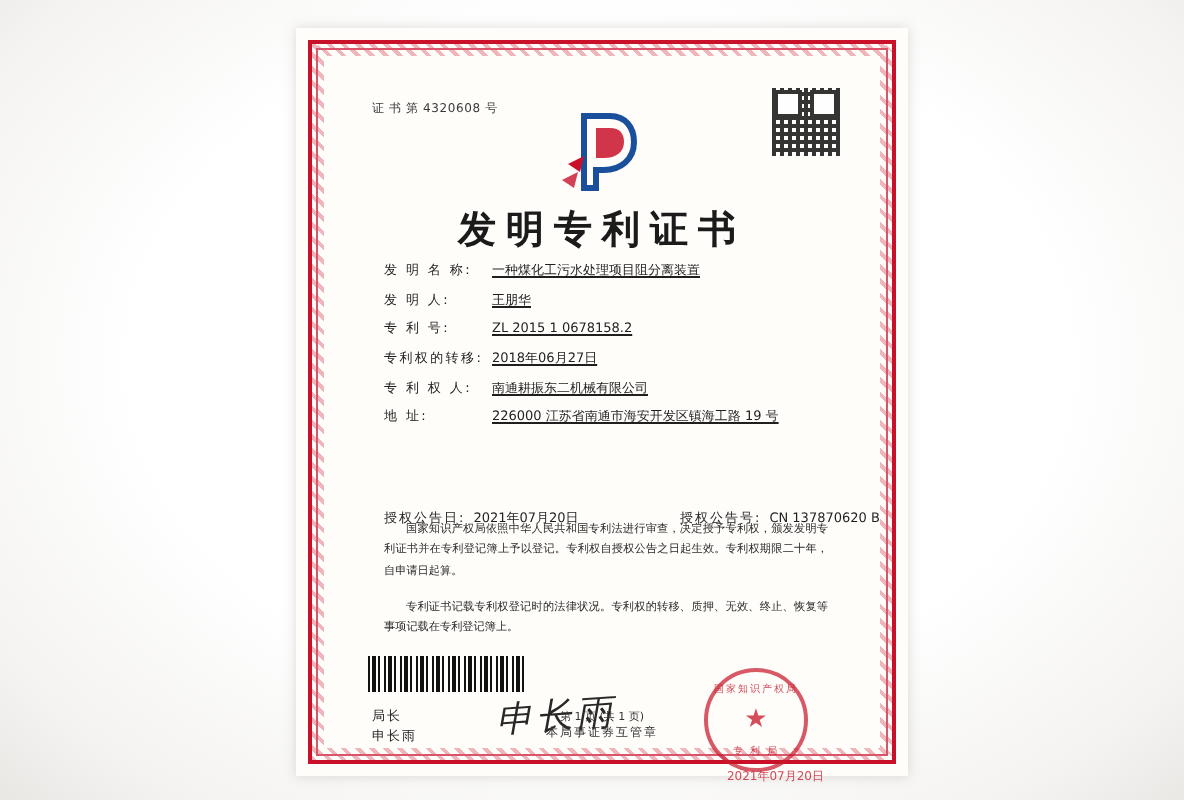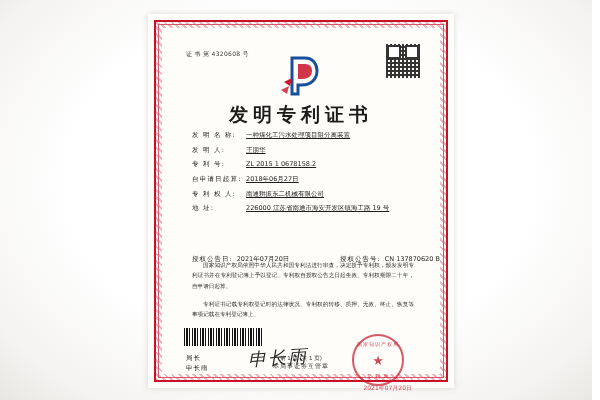--- a/index.html
+++ b/index.html
@@ -328,21 +328,21 @@
         </div>
         <div class="field-row">
           <span class="f-label">发 明 人:</span>
           <span class="f-value">王朋华</span>
         </div>
         <div class="field-row">
           <span class="f-label">专 利 号:</span>
           <span class="f-value">ZL 2015 1 0678158.2</span>
         </div>
         <div class="field-row">
-          <span class="f-label">自申请日起算:</span>
+          <span class="f-label">专利权的转移:</span>
           <span class="f-value">2018年06月27日</span>
         </div>
         <div class="field-row">
           <span class="f-label">专 利 权 人:</span>
           <span class="f-value">南通耕振东二机械有限公司</span>
         </div>
         <div class="field-row">
           <span class="f-label">地 址:</span>
           <span class="f-value">226000 江苏省南通市海安开发区镇海工路 19 号</span>
         </div>

